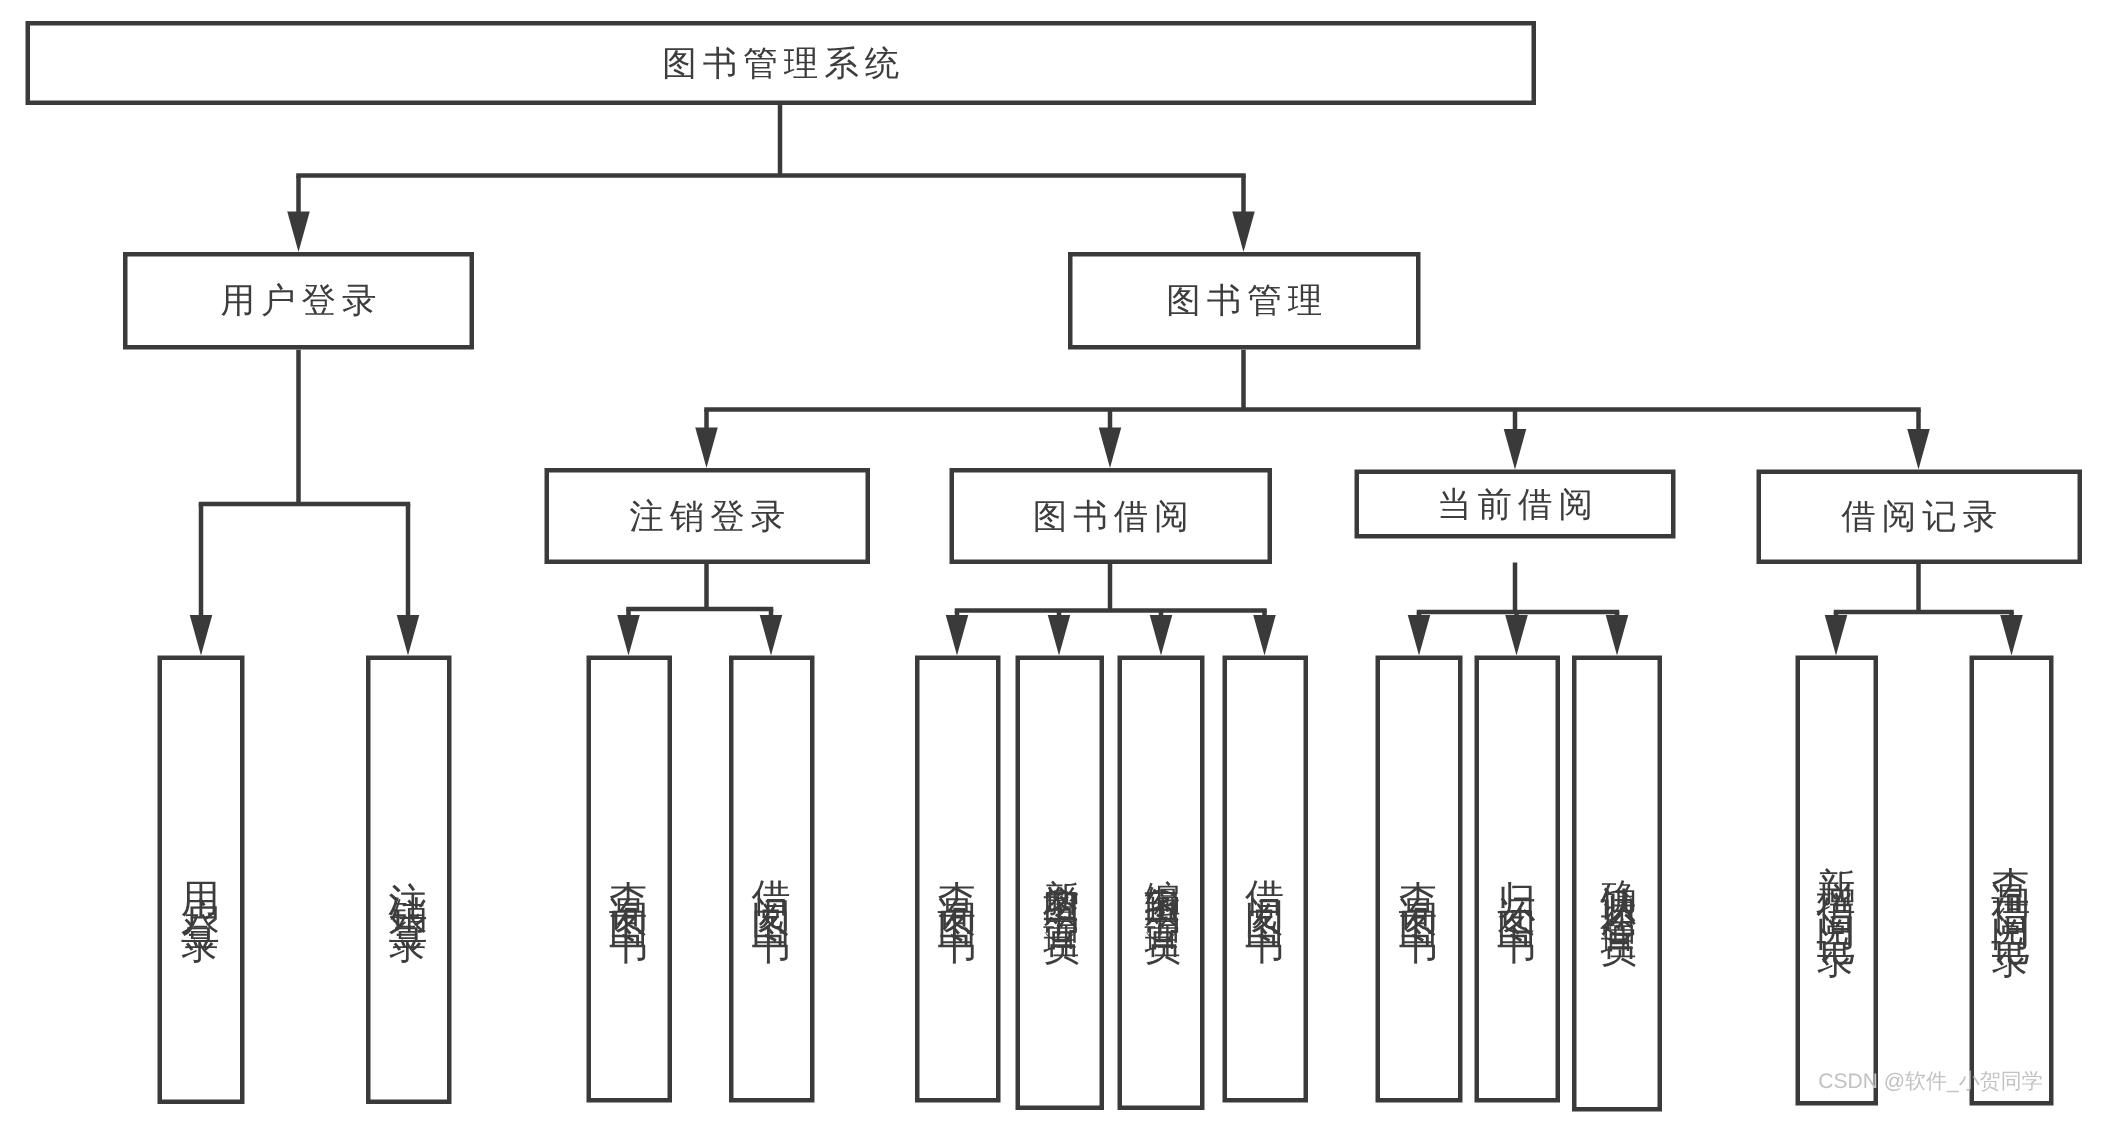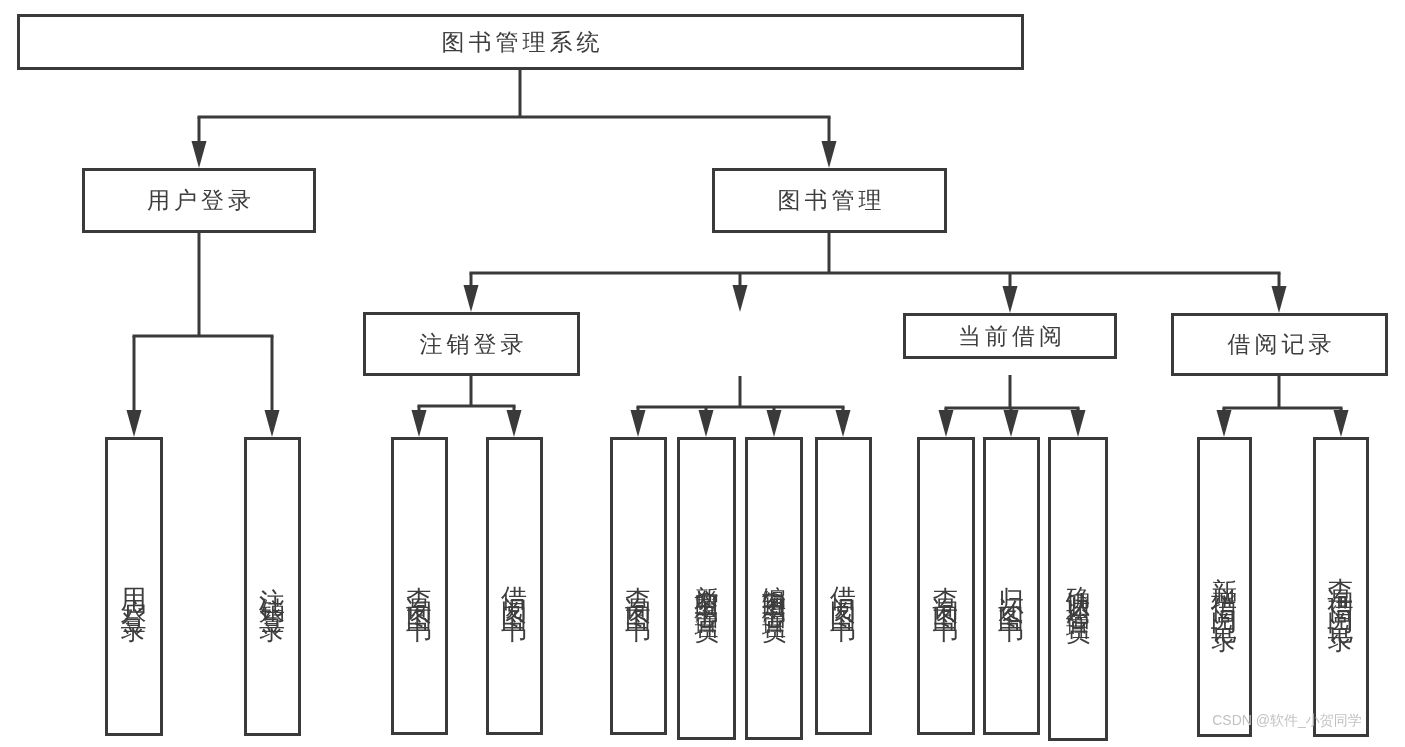--- a/index.html
+++ b/index.html
@@ -118,20 +118,21 @@
       <line x1="1341" y1="408" x2="1341" y2="418" stroke="#3a3a3a" stroke-width="3"></line>
       <polygon points="1333.5,410 1348.5,410 1341,437" fill="#3a3a3a"></polygon>
     </svg>
 
   <div class="node h" style="left:17px;top:14px;width:1007px;height:56px">图书管理系统</div>
 
   <div class="node h" style="left:82px;top:168px;width:234px;height:65px">用户登录</div>
   <div class="node h" style="left:712px;top:168px;width:235px;height:65px">图书管理</div>
 
   <div class="node h" style="left:363px;top:312px;width:217px;height:64px">注销登录</div>
+  <div class="node h" style="left:633px;top:312px;width:215px;height:64px">图书借阅</div>
   <div class="node h" style="left:903px;top:313px;width:214px;height:46px">当前借阅</div>
   <div class="node h" style="left:1171px;top:313px;width:217px;height:63px">借阅记录</div>
 
   <div class="node v" style="left:105px;top:437px;width:58px;height:299px">用户登录</div>
   <div class="node v" style="left:244px;top:437px;width:57px;height:299px">注销登录</div>
 
   <div class="node v" style="left:391px;top:437px;width:57px;height:298px">查询图书</div>
   <div class="node v" style="left:486px;top:437px;width:57px;height:298px">借阅图书</div>
 
   <div class="node v" style="left:610px;top:437px;width:57px;height:298px">查询图书</div>

